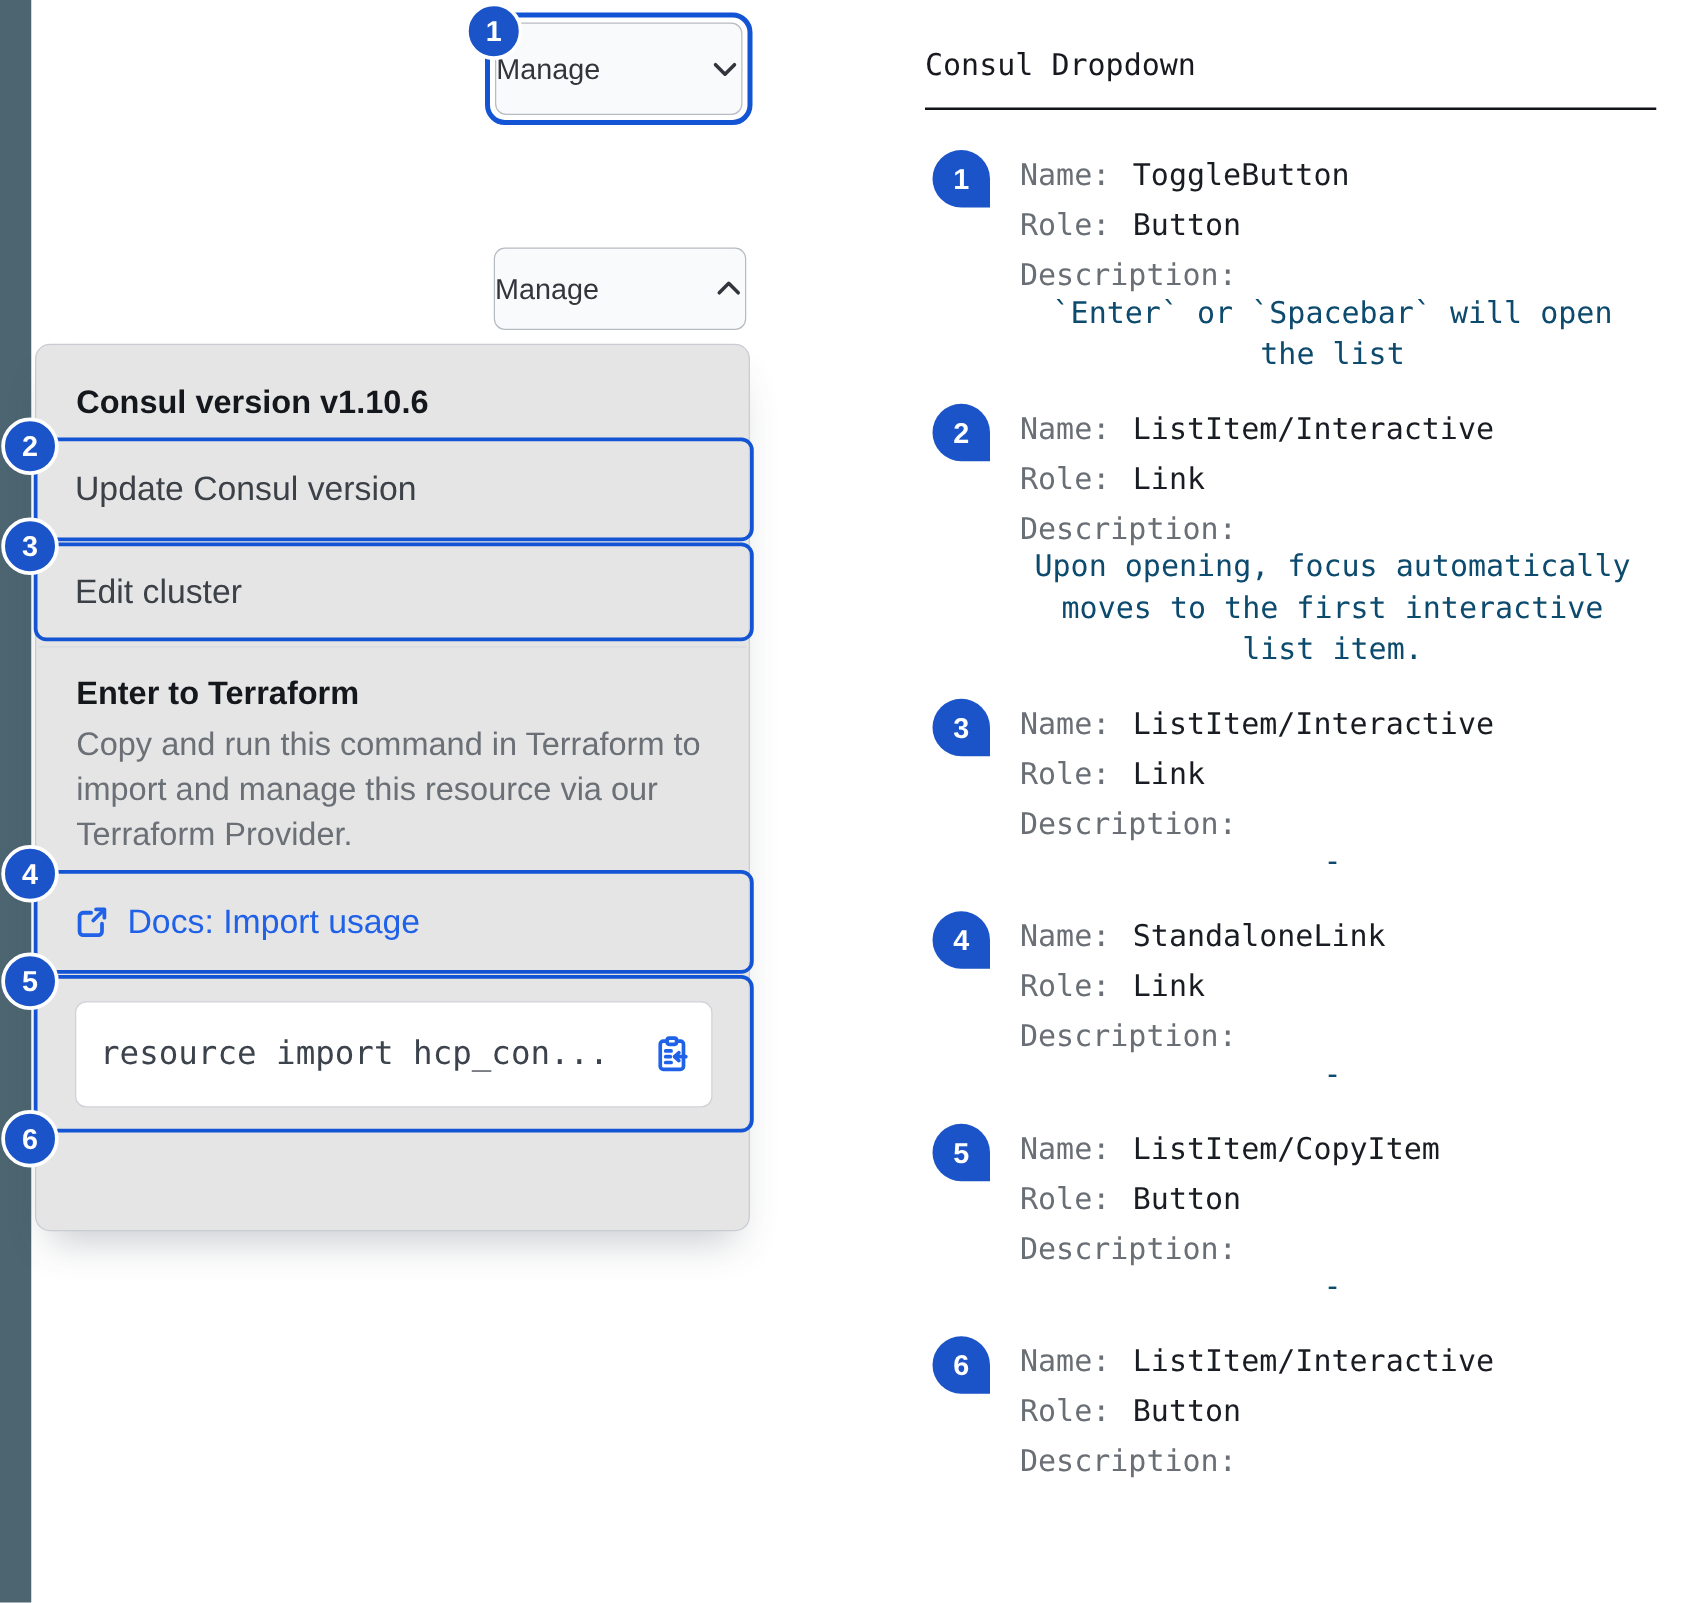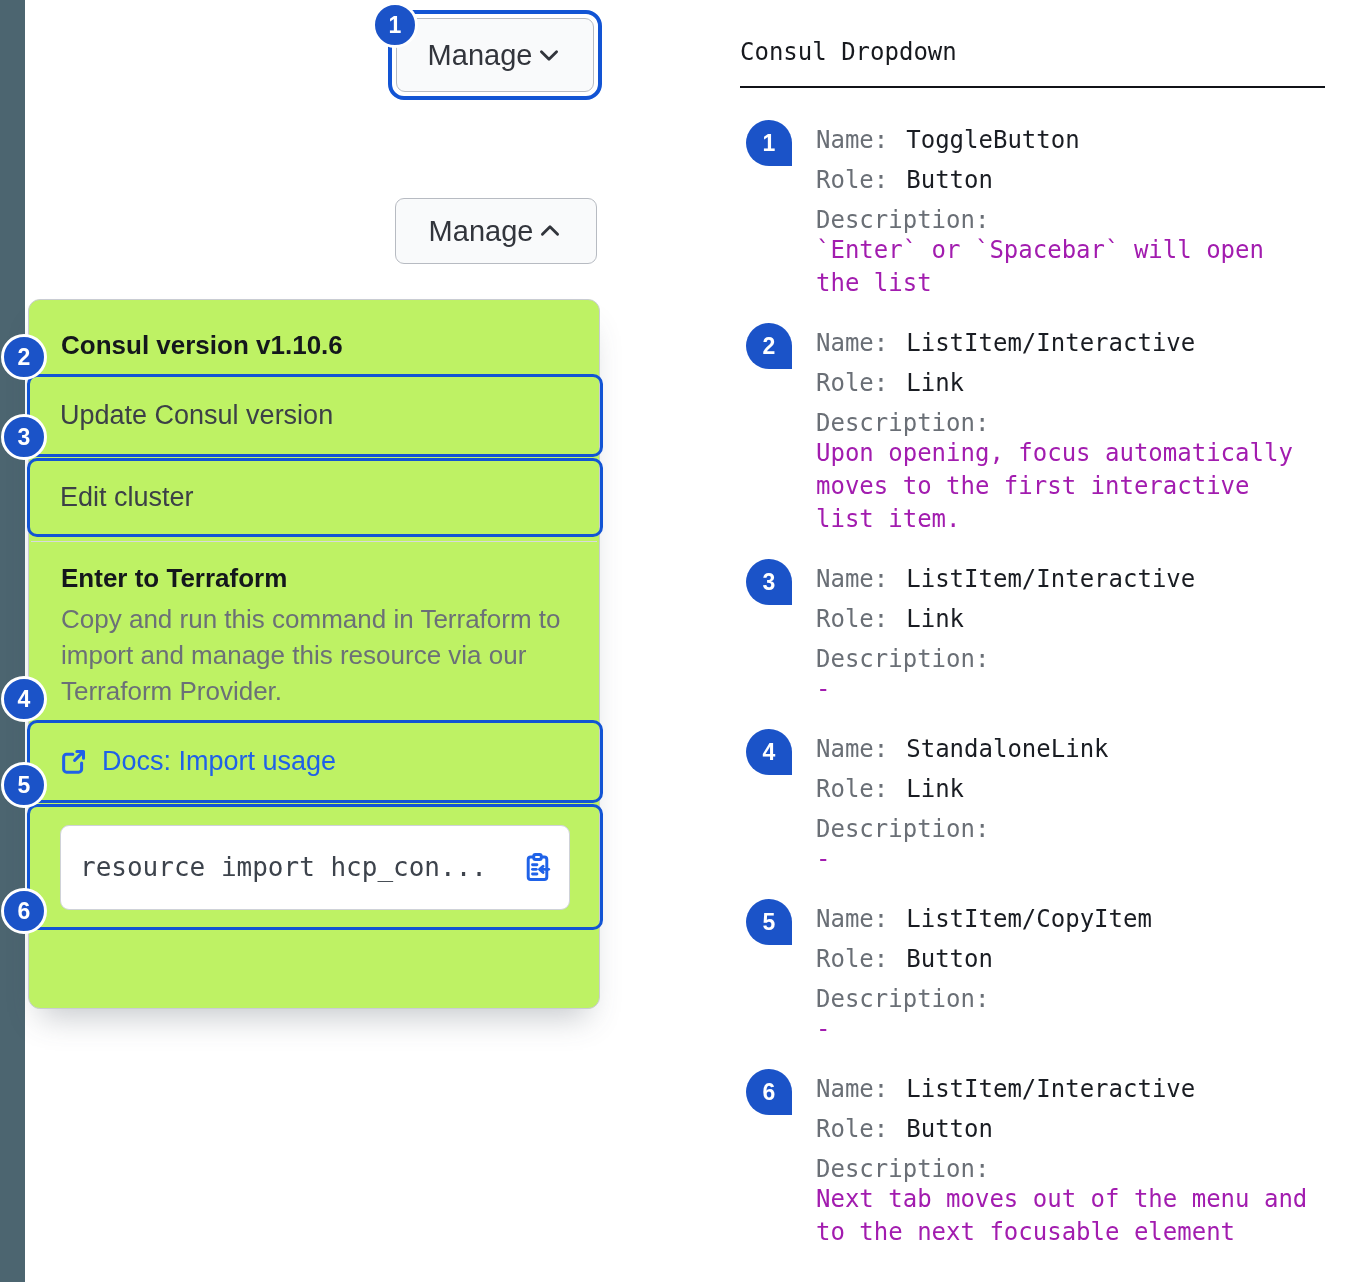--- a/index.html
+++ b/index.html
@@ -10,31 +10,30 @@
   }
   .stripe { position:absolute; left:0; top:0; width:25px; height:1282px; background:#4c6570; }
 
   
   .focus-ring {
     position:absolute; border:4px solid #1254d4; border-radius:16px; background:#ffffff;
   }
   .btn1-ring { left:388px; top:10px; width:214px; height:90px; padding:4px; }
   .ui-btn {
     width:100%; height:100%; background:#f9fafb; border:1.5px solid #b7bbc2; border-radius:9px;
-    display:flex; align-items:center; justify-content:center; gap:4px;
-    font-size:29px; color:#32353c; cursor:pointer;
+    display:flex; align-items:center; justify-content:space-between; gap:4px;
+    font-size:23px; color:#32353c; cursor:pointer;
   }
   .btn2 { position:absolute; left:395px; top:198px; width:202px; height:66px; }
   .chev { display:flex; align-items:center; }
 
   .panel {
     position:absolute; left:28px; top:275px; width:572px; height:710px;
-    background:#bef264; border:1px solid #c9ccd3; border-radius:12px;
+    background:#e5e5e5; border:1px solid #c9ccd3; border-radius:12px;
     box-shadow:0 20px 30px -12px rgba(65,75,90,.30);
-    margin-top:24px;
   }
   .panel-header { position:absolute; left:32px; top:30px; font-size:26px; font-weight:bold; color:#14171c; }
   .outline-row {
     position:absolute; left:-2px; width:576px;
     border:3.5px solid #1254d4; border-radius:10px; background:transparent;
     display:flex; align-items:center; padding:0 30px;
     font-size:27px; color:#3c4047; cursor:pointer;
   }
   .row-update { top:74px;  height:83px; }
   .row-edit   { top:158px; height:79px; }
@@ -74,21 +73,21 @@
   .legend-item { position:relative; padding-left:76px; margin-bottom:17px; }
   .legend-badge {
     position:absolute; left:6px; top:6px; width:46px; height:46px; background:#1b53c8;
     border-radius:50% 50% 0 50%;
     color:#ffffff; font-family:"Liberation Sans", sans-serif; font-size:23px; font-weight:bold;
     display:flex; align-items:center; justify-content:center;
   }
   .legend-line { height:40px; display:flex; align-items:flex-end; font-size:24px; }
   .legend-label { color:#6a6f76; }
   .legend-value { color:#191c22; margin-left:18px; }
-  .legend-desc { font-size:24px; line-height:33px; max-width:500px; color:#a21caf; }
+  .legend-desc { font-size:24px; line-height:33px; max-width:500px; color:#0c4a6e;text-align:center; }
 
   svg { display:block; }
 </style>
 </head>
 <body>
 
 <div class="stripe"></div>
 
 <div class="focus-ring btn1-ring">
   <button class="ui-btn">
@@ -253,15 +252,14 @@
         <span class="legend-label">Name:</span>
         <span class="legend-value">ListItem/Interactive</span>
       </div>
     <div class="legend-line">
         <span class="legend-label">Role:</span>
         <span class="legend-value">Button</span>
       </div>
     <div class="legend-line">
         <span class="legend-label">Description:</span>
       </div>
-    <div class="legend-desc">Next tab moves out of the menu and to the next focusable element</div>
   </div>
 </div>
 
 </body></html>

